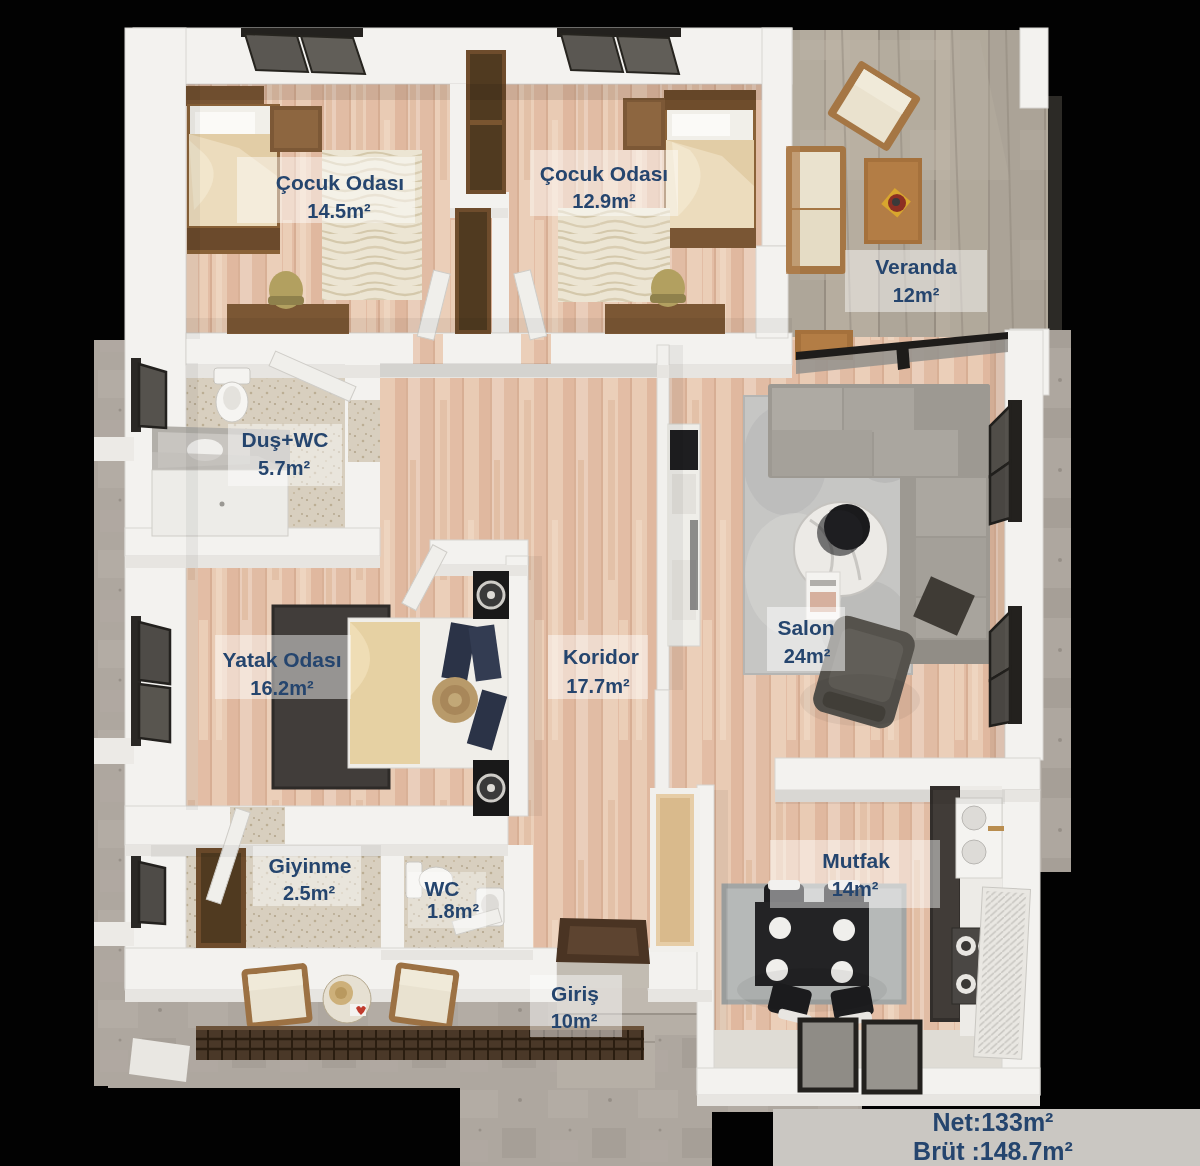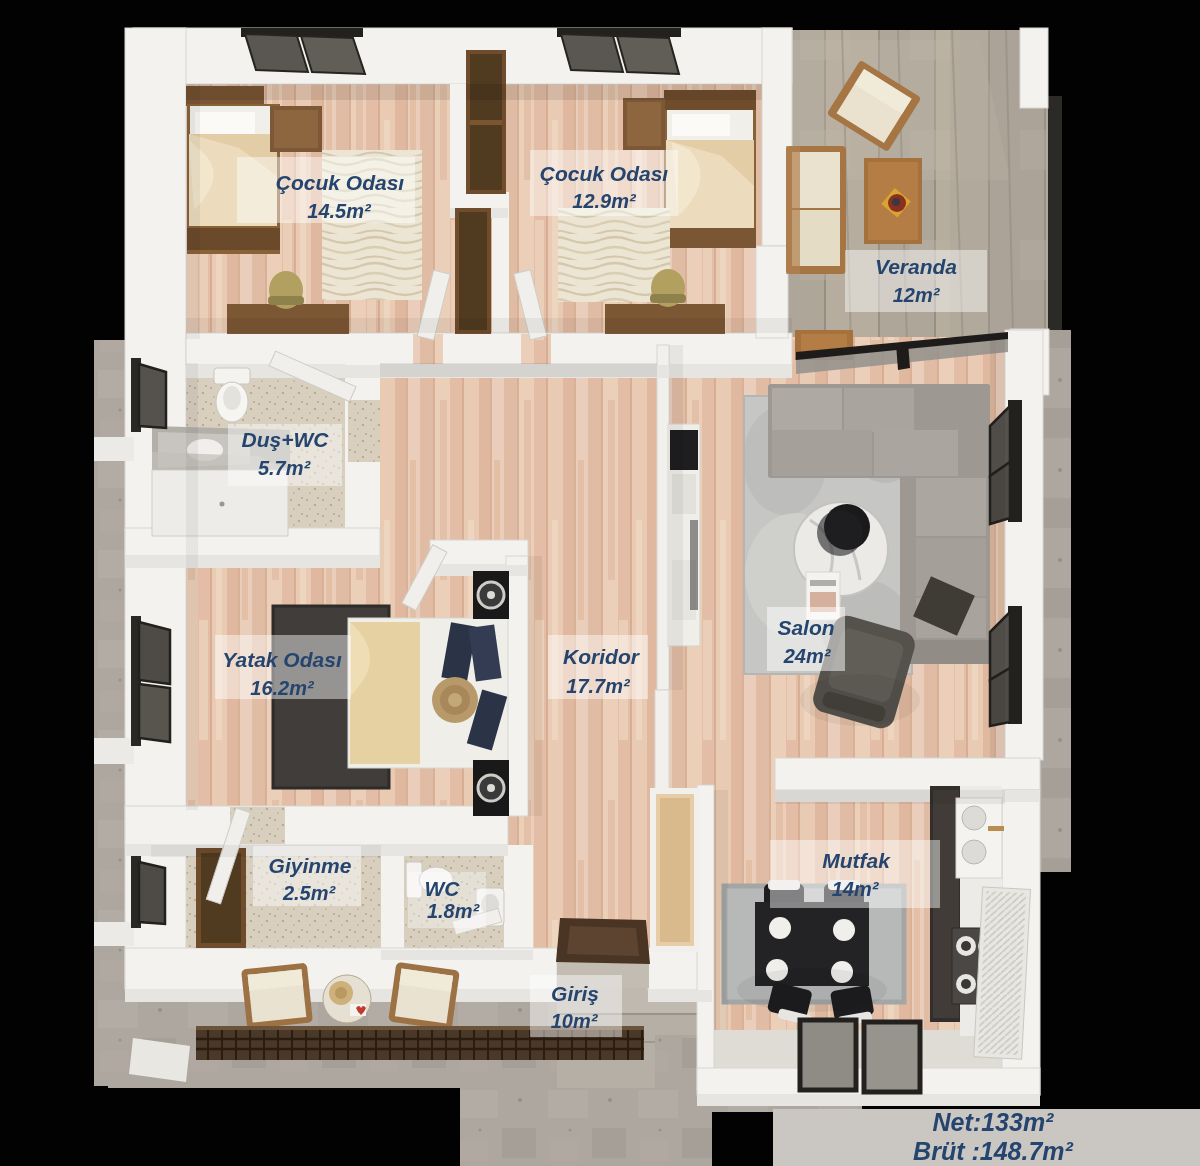--- a/index.html
+++ b/index.html
@@ -1,17 +1,17 @@
 <!DOCTYPE html>
 <html><head>
 <meta charset="utf-8">
 <style>
   html,body{margin:0;padding:0;background:#000;}
   #stage{position:relative;width:1200px;height:1166px;background:#14b8a6;overflow:hidden;
-         font-family:"Liberation Sans", sans-serif;font-style:italic;}
+         font-family:"Liberation Sans", sans-serif;}
   svg{display:block}
   .lbl{fill:#25456e;font-family:"Liberation Sans",sans-serif;font-weight:bold;text-anchor:middle;}
 </style>
 </head>
 <body>
 <div id="stage">
 <svg width="1200" height="1166" viewBox="0 0 1200 1166">
 <defs>
   <pattern id="wood" width="84" height="400" patternUnits="userSpaceOnUse">
     <rect width="84" height="400" fill="#e6c5ae"></rect>

